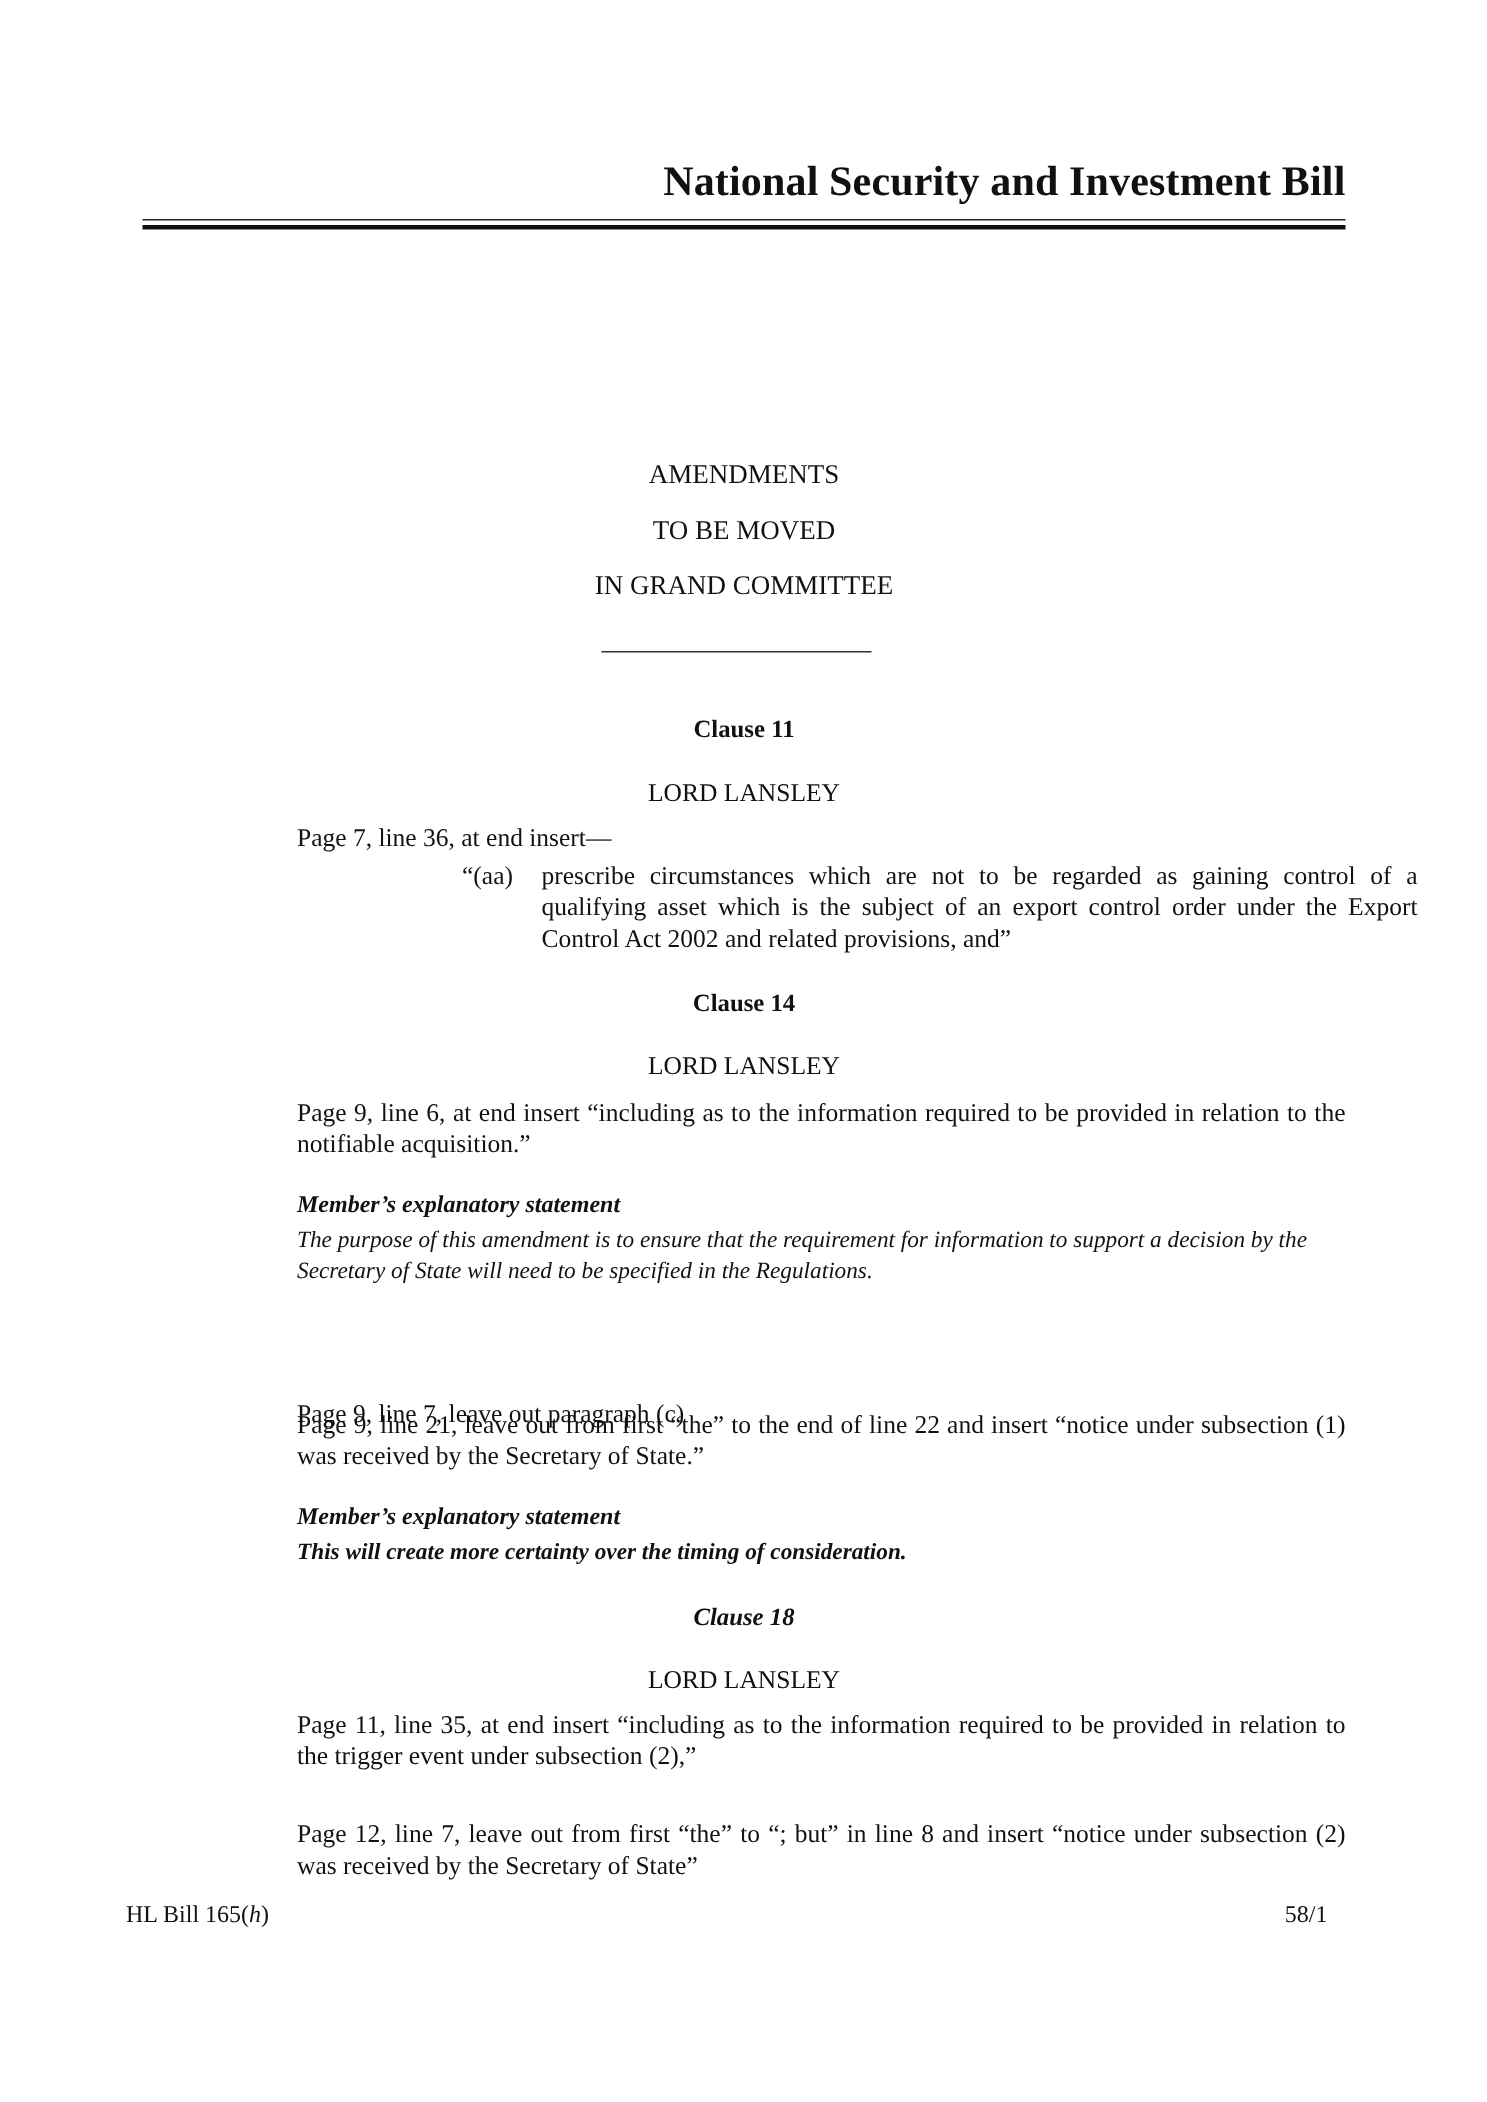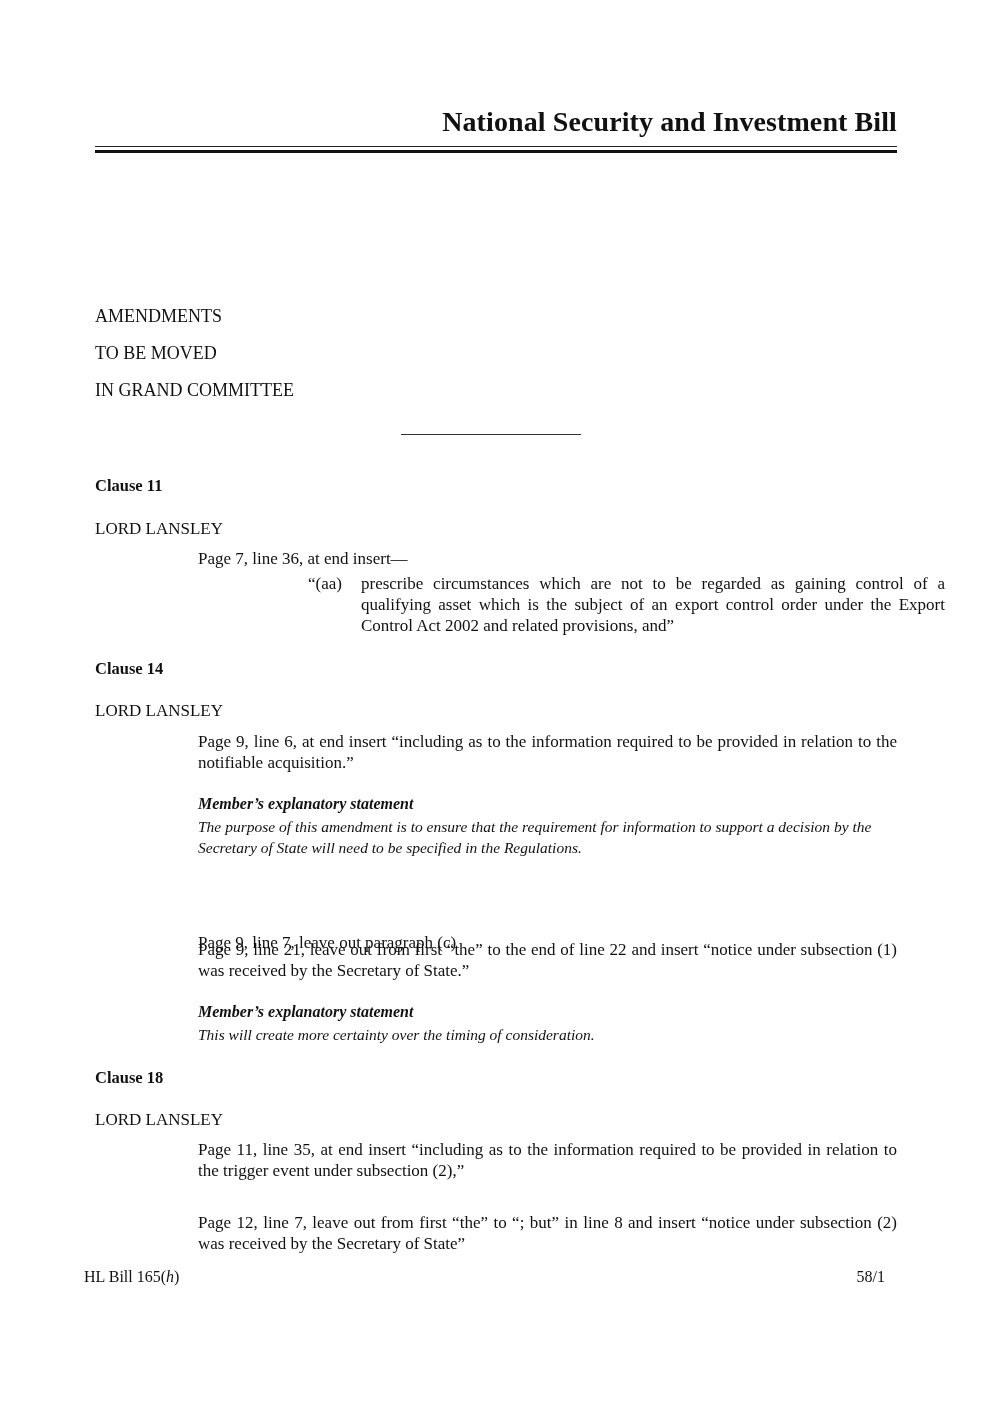--- a/index.html
+++ b/index.html
@@ -26,20 +26,21 @@
   .rule-thin {
     left: 95px; width: 802px; top: 146px;
     height: 1px; background: #222;
   }
   .rule-thick {
     left: 95px; width: 802px; top: 150px;
     height: 3px; background: #111;
   }
   .center {
     left: 95px; width: 802px;
+    text-align: center;
     font-size: 18px;
   }
   .short-rule {
     left: 401px; width: 180px; top: 434px;
     height: 1px; background: #333;
   }
   .clause-heading {
     font-weight: bold;
     font-size: 16.5px;
   }
@@ -108,21 +109,21 @@
 <div class="abs center clause-heading" style="top:659px;">Clause 14</div>
 <div class="abs center member" style="top:701px;">LORD LANSLEY</div>
 <div class="abs para" style="top:731px;">Page 9, line 6, at end insert “including as to the information required to be provided in relation to the notifiable acquisition.”</div>
 <div class="abs exp-heading" style="top:795px;">Member’s explanatory statement</div>
 <div class="abs exp-text" style="top:816px;">The purpose of this amendment is to ensure that the requirement for information to support a decision by the Secretary of State will need to be specified in the Regulations.</div>
 
 <div class="abs para" style="top:932px;">Page 9, line 7, leave out paragraph (c)</div>
 
 <div class="abs para" style="top:939px;">Page 9, line 21, leave out from first “the” to the end of line 22 and insert “notice under subsection (1) was received by the Secretary of State.”</div>
 <div class="abs exp-heading" style="top:1003px;">Member’s explanatory statement</div>
-<div class="abs exp-text" style="top:1024px;">This will create more certainty over the timing of consideration.</div>
+<div class="abs exp-text" style="top:1024px;font-weight:bold;">This will create more certainty over the timing of consideration.</div>
 
-<div class="abs center clause-heading" style="top:1068px;">Clause 18</div>
+<div class="abs center clause-heading" style="top:1068px;font-style:italic;">Clause 18</div>
 <div class="abs center member" style="top:1110px;">LORD LANSLEY</div>
 <div class="abs para" style="top:1139px;">Page 11, line 35, at end insert “including as to the information required to be provided in relation to the trigger event under subsection (2),”</div>
 <div class="abs para" style="top:1212px;">Page 12, line 7, leave out from first “the” to “; but” in line 8 and insert “notice under subsection (2) was received by the Secretary of State”</div>
 
 <div class="abs footer-left"><span>HL Bill 165(</span><i>h</i><span>)</span></div>
 <div class="abs footer-right">58/1</div>
 
 </body></html>

